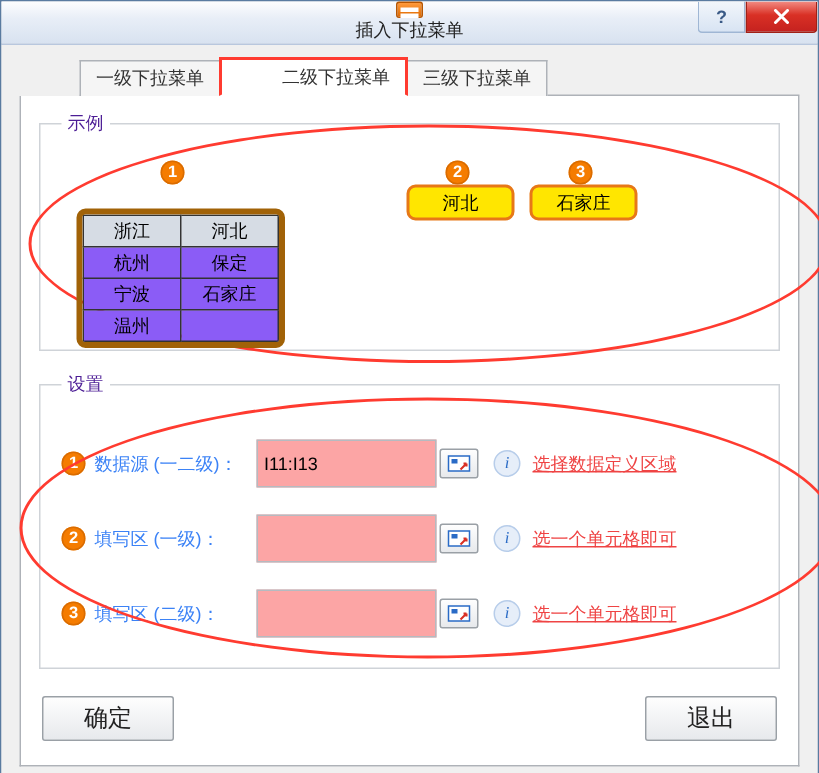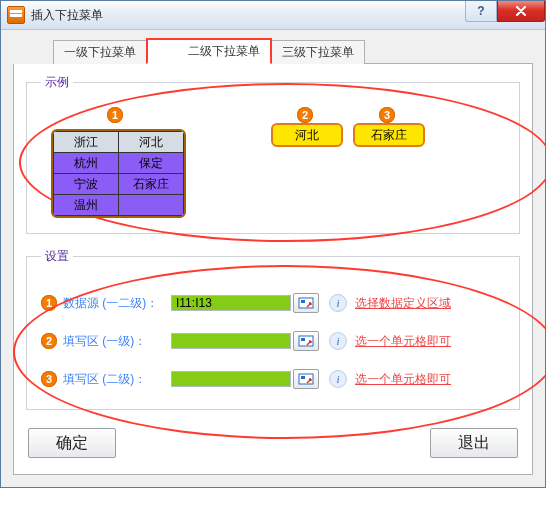--- a/index.html
+++ b/index.html
@@ -15,20 +15,21 @@
     background: #f0f0f0;
     position: relative;
   }
   .titlebar {
     height: 28px;
     background: linear-gradient(#fdfdfe, #e8eef7 40%, #d8e2f0);
     border-bottom: 1px solid #b8c7de;
     display: flex;
     align-items: center;
     position: relative;
+    flex-direction: column;
   }
   .titlebar .appicon {
     width: 16px; height: 16px; margin: 0 6px;
     background: linear-gradient(#ff9a3c,#e06a00);
     border: 1px solid #b85600;
     border-radius: 2px;
     position: relative;
   }
   .titlebar .appicon::after{
     content:""; position:absolute; left:2px; right:2px; top:3px; height:3px;
@@ -104,26 +105,26 @@
 
   .marker {
     display: inline-flex; width: 16px; height: 16px; border-radius: 50%;
     background: #f57c00; color: #fff; font-size: 11px; font-weight: bold;
     align-items: center; justify-content: center;
     box-shadow: inset 0 0 0 1px #d96c00;
   }
   .marker.abs { position: absolute; }
 
   .minitable {
-    border: 2px solid #a16207;
+    border: 4px solid #a16207;
     border-collapse: collapse;
     border-radius: 6px;
     display: inline-block;
     overflow: hidden;
-    position: absolute; left: 10px; top: 20px;
+    position: absolute; left: 10px; top: 30px;
   }
   .minitable table { border-collapse: collapse; }
   .minitable td {
     border: 1px solid #333;
     width: 62px; height: 18px;
     text-align: center;
     background: #8b5cf6;
     font-size: 12px;
   }
   .minitable tr:first-child td { background: #d6dce4; font-weight: normal; }
@@ -144,23 +145,23 @@
     pointer-events: none;
   }
 
   .settings-row {
     display: flex; align-items: center;
     margin: 10px 0 18px 0;
   }
   .settings-row .marker { margin-right: 6px; flex: 0 0 auto; }
   .settings-row .lbl { width: 108px; color:#3b82f6; }
   .refbox {
-    width: 120px; height: 16px;
+    width: 120px; height: 32px;
     border: 1px solid #b5bac0;
-    background: #84cc16;
+    background: #fca5a5;
     padding: 0 4px;
     font-size: 12px;
     display: flex; align-items: center;
     box-sizing: border-box;
   }
   .refbtn {
     width: 26px; height: 20px; margin-left: 2px;
     border: 1px solid #9aa0a6; border-radius: 2px;
     background: linear-gradient(#fefefe,#e7e9ec);
     display: inline-flex; align-items: center; justify-content: center;

